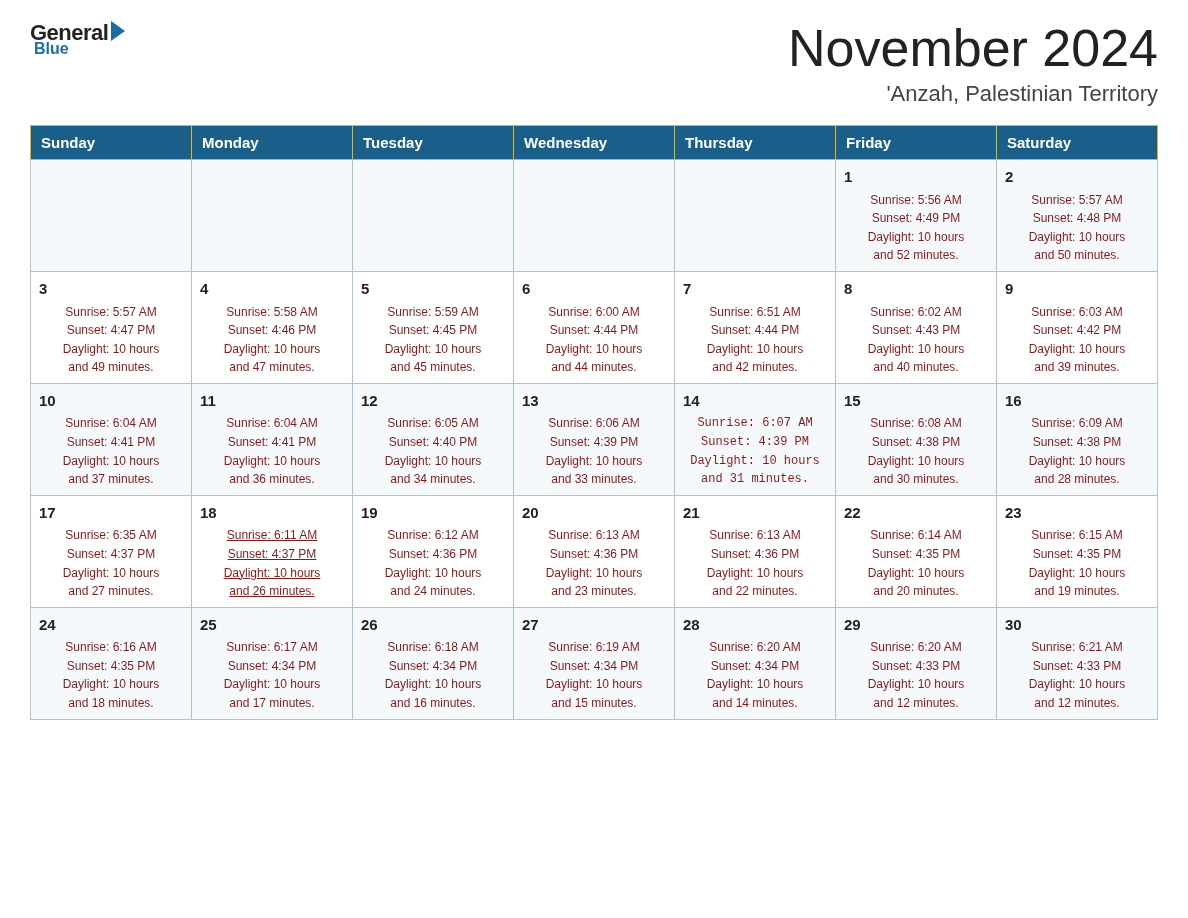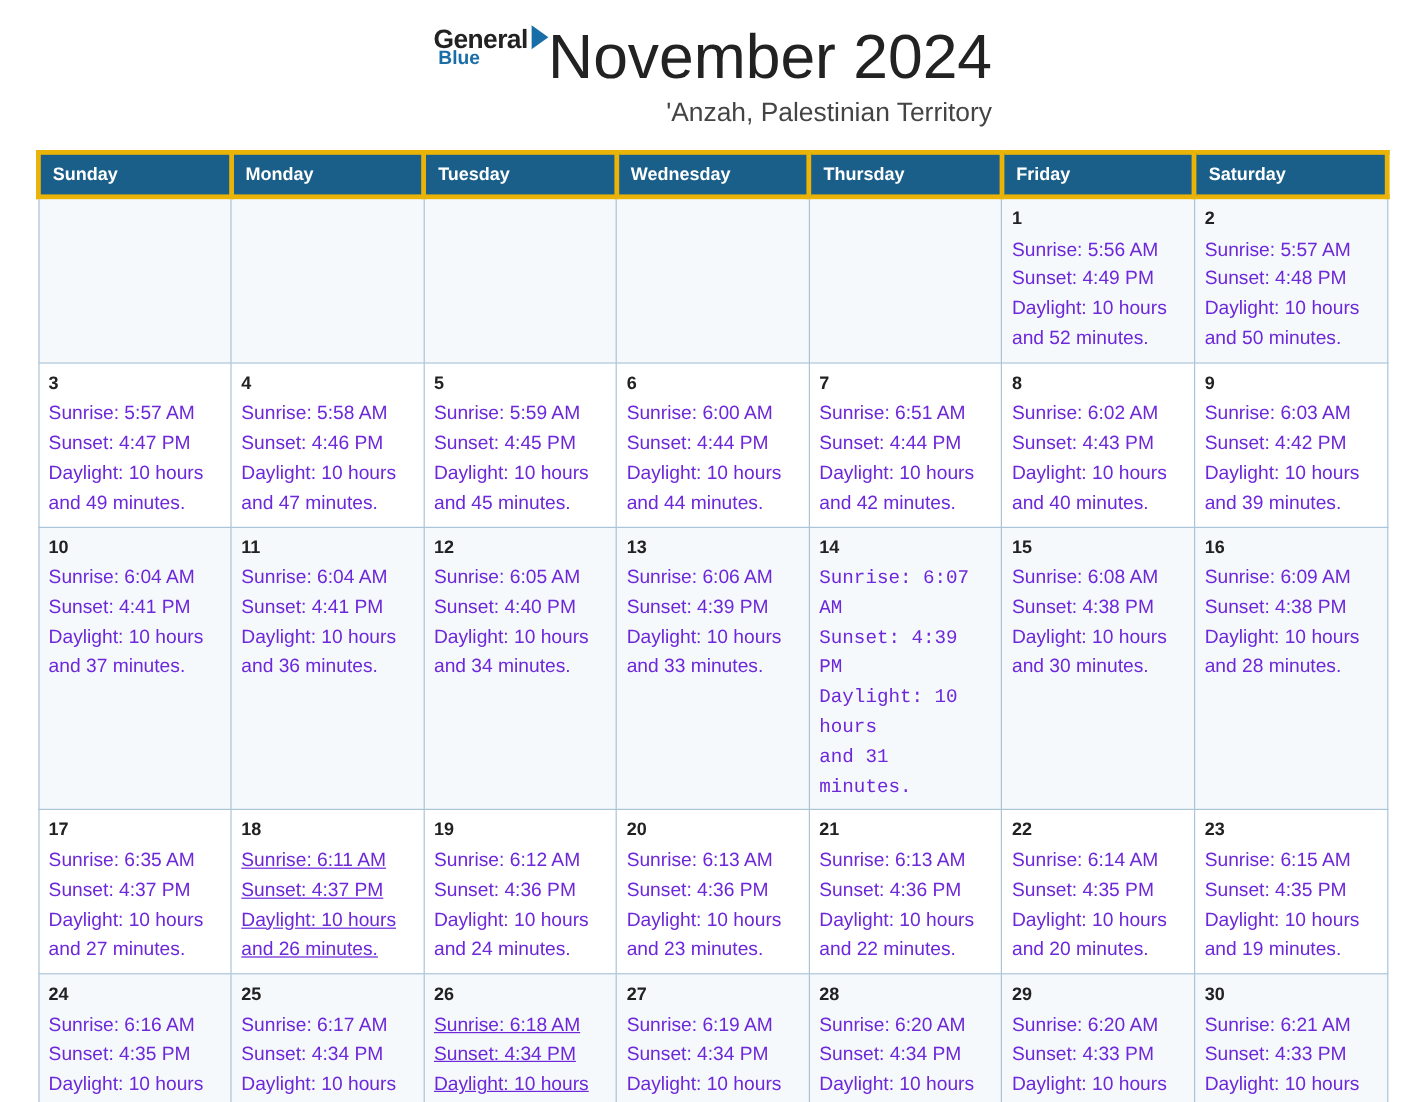--- a/index.html
+++ b/index.html
@@ -6,21 +6,21 @@
     body {
       font-family: Arial, sans-serif;
       background: #fff;
       color: #222;
       width: 1188px;
       min-height: 918px;
       padding: 20px 30px;
     }
     .header {
       display: flex;
-      justify-content: center;
+      justify-content: space-between;
       align-items: flex-start;
       margin-bottom: 18px;
     }
     .logo {
       display: flex;
       flex-direction: column;
       align-items: flex-start;
     }
     .logo-top {
       display: flex;
@@ -67,21 +67,21 @@
       border-collapse: collapse;
       table-layout: fixed;
     }
     .calendar-table thead tr th {
       background: #1a5f8a;
       color: #fff;
       font-size: 15px;
       font-weight: bold;
       padding: 8px 10px;
       text-align: left;
-      border: 4px solid #eab308;
+      border: 1px solid #eab308;
       margin-top: 28px;
     }
     .calendar-table tbody tr td {
       border: 1px solid #aac4d8;
       vertical-align: top;
       padding: 6px 8px;
       font-size: 12.5px;
       line-height: 1.5;
       height: 110px;
       background: #fff;
@@ -93,23 +93,24 @@
       background: #fff;
     }
     .day-number {
       font-size: 15px;
       font-weight: bold;
       color: #222;
       display: block;
       margin-bottom: 2px;
     }
     .day-info {
-      color: #6d28d9;
-      font-size: 16px;
+      color: #7f1d1d;
+      font-size: 12px;
       line-height: 1.55;
+      text-align: center;
     }
     .empty-cell {
       background: #f5f9fc;
     }
     
     .row-odd td { background: #f5f9fc; }
     .row-even td { background: #ffffff; }
   </style>
 </head>
 <body>
@@ -325,21 +326,21 @@
         </td>
         <td>
           <span class="day-number">25</span>
           <div class="day-info" style="white-space: pre-line;">Sunrise: 6:17 AM
 Sunset: 4:34 PM
 Daylight: 10 hours
 and 17 minutes.</div>
         </td>
         <td>
           <span class="day-number">26</span>
-          <div class="day-info" style="white-space: pre-line; text-decoration: underline;">Sunrise: 6:18 AM
+          <div class="day-info" style="white-space: pre-line;">Sunrise: 6:18 AM
 Sunset: 4:34 PM
 Daylight: 10 hours
 and 16 minutes.</div>
         </td>
         <td>
           <span class="day-number">27</span>
           <div class="day-info" style="white-space: pre-line;">Sunrise: 6:19 AM
 Sunset: 4:34 PM
 Daylight: 10 hours
 and 15 minutes.</div>

